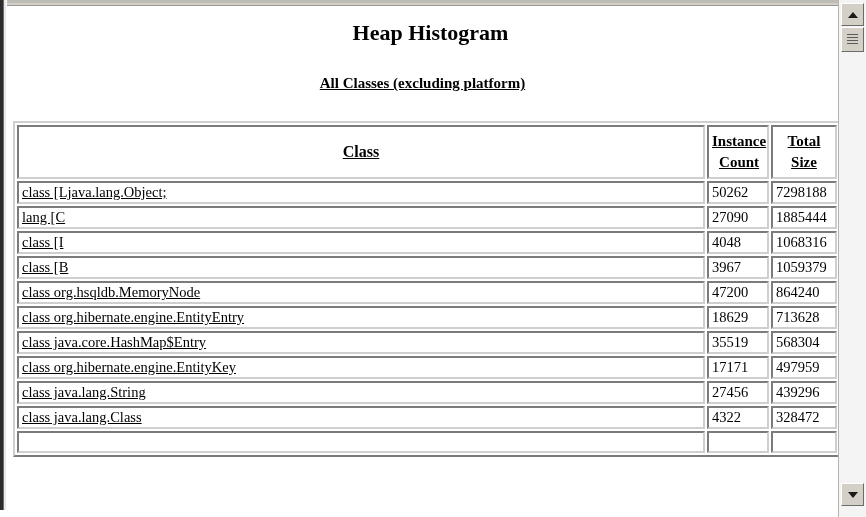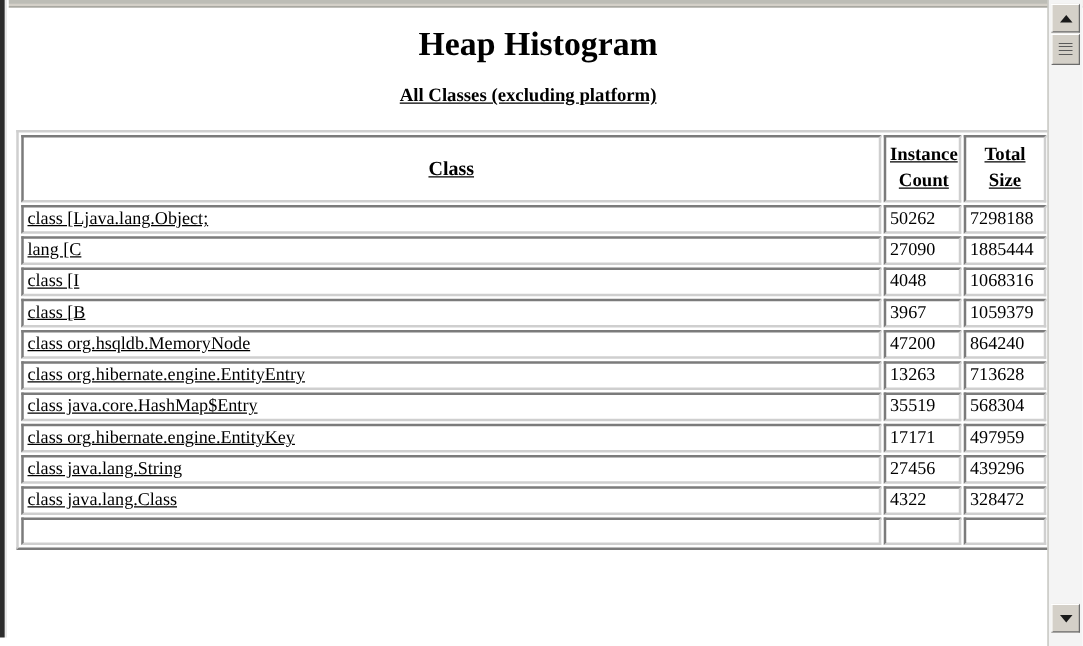--- a/index.html
+++ b/index.html
@@ -72,30 +72,30 @@
     width: 831px;
     padding: 0;
   }
 
   
   .page-title {
     margin: 0;
     padding: 14px 0 0 16px;
     text-align: center;
     font-family: "Liberation Serif", "DejaVu Serif", serif;
-    font-size: 27px;
+    font-size: 22px;
     font-weight: bold;
     color: #000000;
     letter-spacing: 0px;
     line-height: 1.05;
   }
 
   .subtitle-wrap {
     text-align: center;
-    margin: 0;
+    margin: 11px;
     padding: 19px 0 0 0;
   }
 
   .subtitle-link {
     font-family: "Liberation Serif", "DejaVu Serif", serif;
     font-size: 15px;
     font-weight: bold;
     color: #000000;
     text-decoration: underline;
     cursor: pointer;
@@ -345,21 +345,21 @@
                 <td class="num-cell">3967</td>
                 <td class="num-cell">1059379</td>
               </tr>
               <tr>
                 <td class="class-cell"><span class="class-link">class org.hsqldb.MemoryNode</span></td>
                 <td class="num-cell">47200</td>
                 <td class="num-cell">864240</td>
               </tr>
               <tr>
                 <td class="class-cell"><span class="class-link">class org.hibernate.engine.EntityEntry</span></td>
-                <td class="num-cell">13263</td>
+                <td class="num-cell">18629</td>
                 <td class="num-cell">713628</td>
               </tr>
               <tr>
                 <td class="class-cell"><span class="class-link">class java.core.HashMap$Entry</span></td>
                 <td class="num-cell">35519</td>
                 <td class="num-cell">568304</td>
               </tr>
               <tr>
                 <td class="class-cell"><span class="class-link">class org.hibernate.engine.EntityKey</span></td>
                 <td class="num-cell">17171</td>

